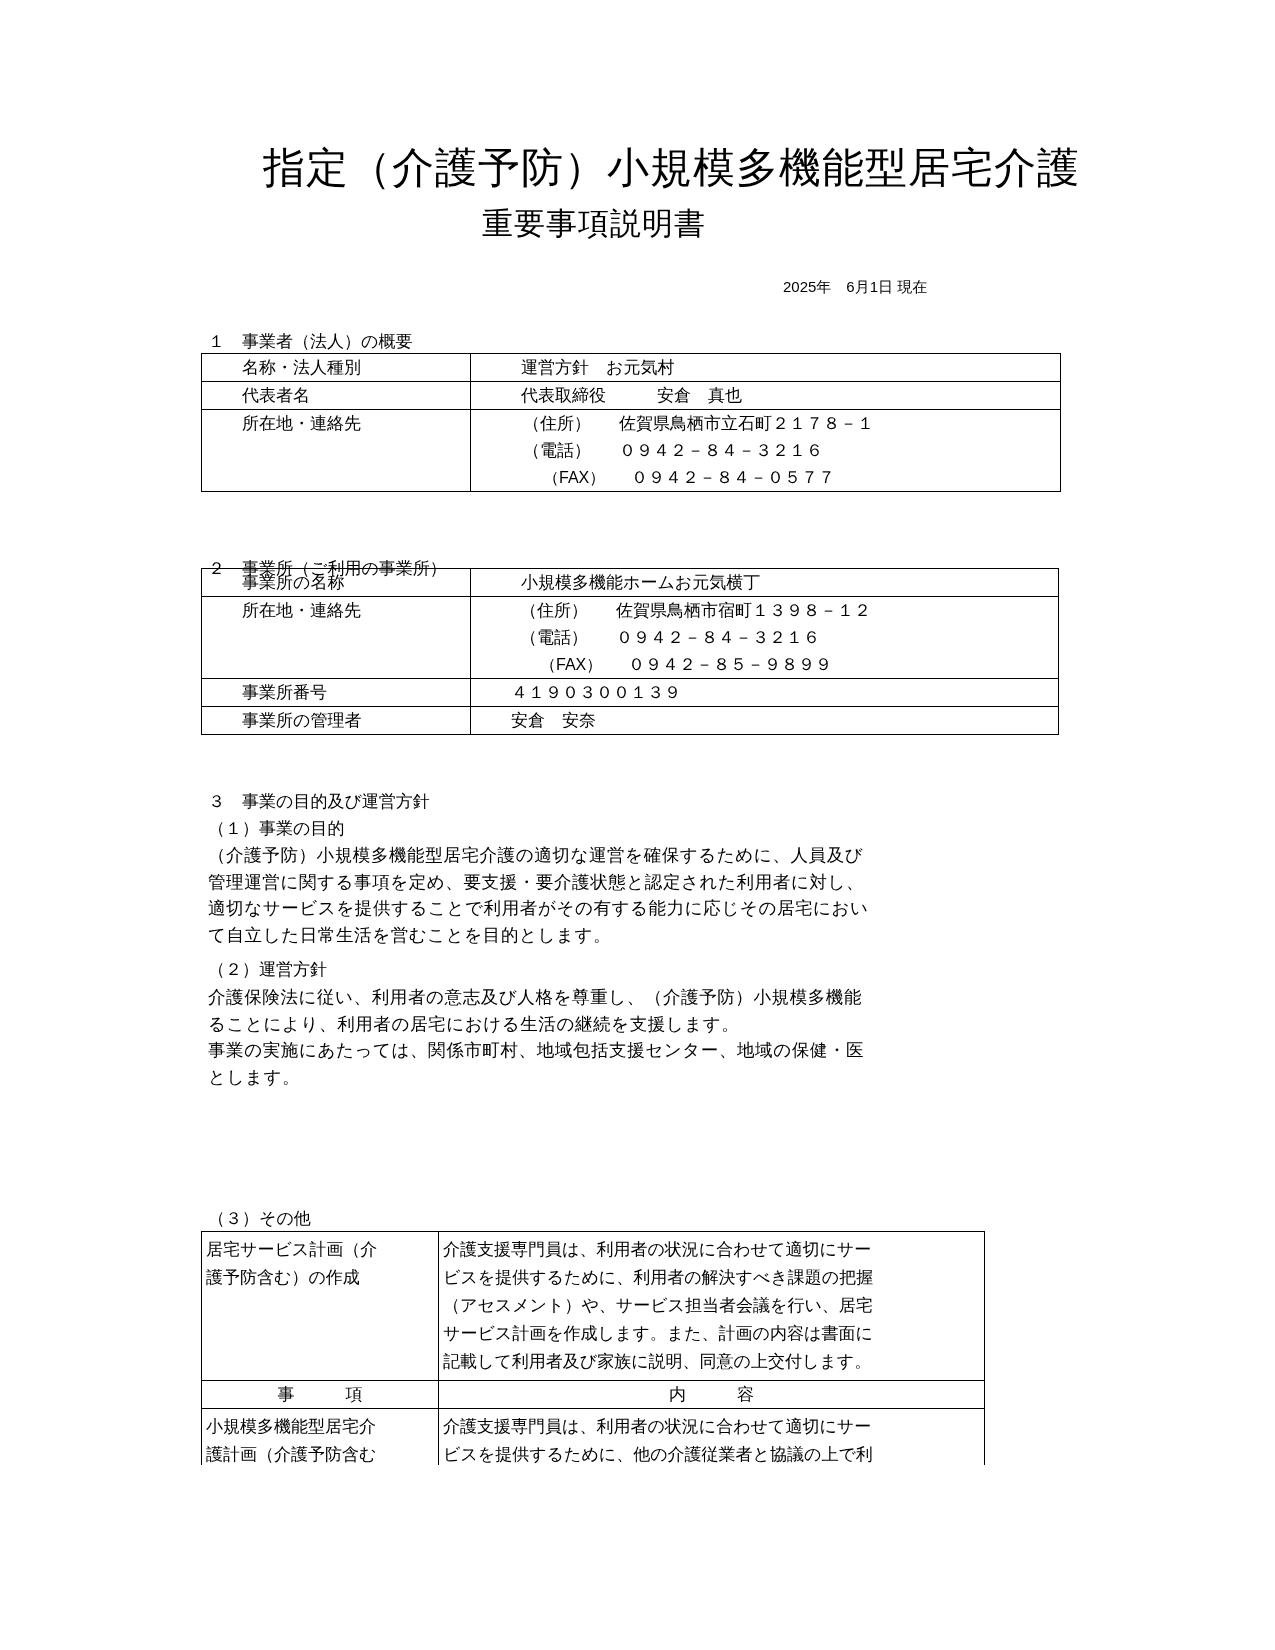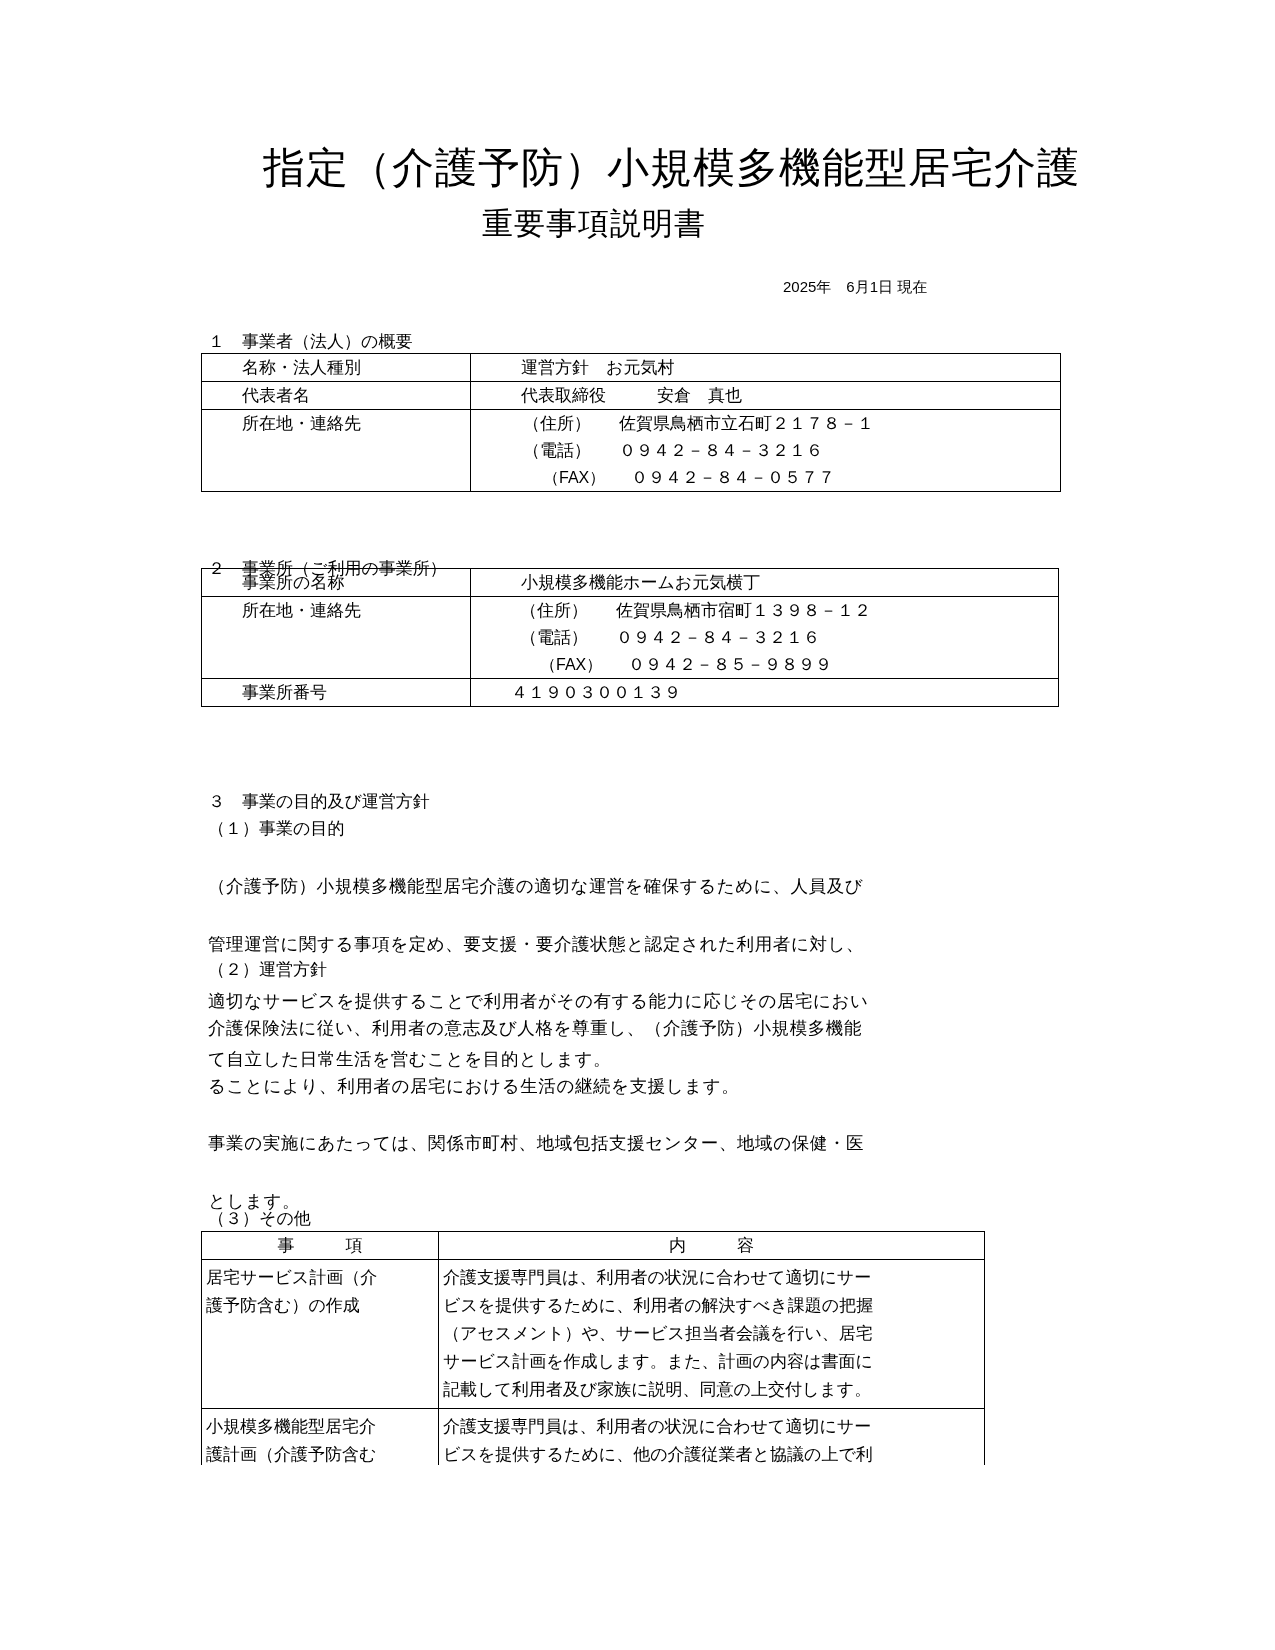--- a/index.html
+++ b/index.html
@@ -4,21 +4,21 @@
 <style>
   html, body { margin: 0; padding: 0; background: #ffffff; }
   body { width: 1275px; height: 1650px; position: relative; overflow: hidden;
          font-family: "DejaVu Sans", "Liberation Sans", sans-serif; color: #000; }
   .abs { position: absolute; white-space: nowrap; }
   .title { left: 263px; top: 140px; font-size: 42px; letter-spacing: 1px; }
   .subtitle { left: 482px; top: 203px; font-size: 31px; letter-spacing: 1px; }
   .date { left: 783px; top: 278px; font-size: 15px; font-family: "Liberation Sans", sans-serif; }
   .sec-head { font-size: 17px; }
   .para { left: 208px; width: 760px; font-size: 17.5px; line-height: 26.5px; white-space: normal; letter-spacing: 0.6px; }
-  .para div { white-space: nowrap; margin-top: 31px; }
+  .para div { white-space: nowrap; }
   table.t { position: absolute; border-collapse: collapse; font-size: 17px; border-radius: 32px; }
   table.t td { border: 1.5px solid #000; padding: 0; vertical-align: top; }
   .c1 { width: 228px; }
   .c2 { width: 537px; }
   .row-line { height: 27px; line-height: 27px; white-space: nowrap; }
   .lbl { padding-left: 40px !important; }
   .val { padding-left: 50px !important; }
   .val2 { padding-left: 40px !important; }
   .sub-key { display: inline-block; min-width: 96px; }
   .sub-key-fax { display: inline-block; min-width: 88px; font-family: "Liberation Sans", sans-serif; font-size: 16px; margin-left: 20px; }
@@ -72,20 +72,24 @@
     <td class="c2" style="padding-left:49px;">
       <div class="row-line"><span class="sub-key">（住所）</span><span>佐賀県鳥栖市宿町１３９８－１２</span></div>
       <div class="row-line"><span class="sub-key">（電話）</span><span>０９４２－８４－３２１６</span></div>
       <div class="row-line"><span class="sub-key-fax">（FAX）</span><span>０９４２－８５－９８９９</span></div>
     </td>
   </tr>
   <tr>
     <td class="c1 lbl row-line">事業所番号</td>
     <td class="c2 val2 row-line">４１９０３００１３９</td>
   </tr>
+  <tr>
+    <td class="c1 lbl row-line">事業所の管理者</td>
+    <td class="c2 val2 row-line">安倉　安奈</td>
+  </tr>
 </tbody>
   </table>
 
 <div class="abs sec-head" style="left:208px; top:790px;">３　事業の目的及び運営方針</div>
 <div class="abs sec-head" style="left:208px; top:817px;">（１）事業の目的</div>
 <div class="abs para" style="top:842px;">
   <div>（介護予防）小規模多機能型居宅介護の適切な運営を確保するために、人員及び</div>
   <div>管理運営に関する事項を定め、要支援・要介護状態と認定された利用者に対し、</div>
   <div>適切なサービスを提供することで利用者がその有する能力に応じその居宅におい</div>
   <div>て自立した日常生活を営むことを目的とします。</div>
@@ -95,35 +99,35 @@
   <div>介護保険法に従い、利用者の意志及び人格を尊重し、（介護予防）小規模多機能</div>
   <div>ることにより、利用者の居宅における生活の継続を支援します。</div>
   <div>事業の実施にあたっては、関係市町村、地域包括支援センター、地域の保健・医</div>
   <div>とします。</div>
 </div>
 
 <div class="abs sec-head" style="left:208px; top:1207px;">（３）その他</div>
 <table class="t" style="left:201px; top:1231px;">
   <tbody>
       <tr>
-    <td class="c1 hdr-center row-line">事　　　項</td>
-    <td class="c2 hdr-center row-line">内　　　容</td>
-  </tr>
-  <tr>
     <td class="c1 cell-text" style="height:145px;">
       <div>居宅サービス計画（介</div>
       <div>護予防含む）の作成</div>
     </td>
     <td class="c2 cell-text">
       <div>介護支援専門員は、利用者の状況に合わせて適切にサー</div>
       <div>ビスを提供するために、利用者の解決すべき課題の把握</div>
       <div>（アセスメント）や、サービス担当者会議を行い、居宅</div>
       <div>サービス計画を作成します。また、計画の内容は書面に</div>
       <div>記載して利用者及び家族に説明、同意の上交付します。</div>
     </td>
+  </tr>
+  <tr>
+    <td class="c1 hdr-center row-line">事　　　項</td>
+    <td class="c2 hdr-center row-line">内　　　容</td>
   </tr>
   <tr>
     <td class="c1 cell-text" style="height:80px;">
       <div>小規模多機能型居宅介</div>
       <div>護計画（介護予防含む</div>
     </td>
     <td class="c2 cell-text">
       <div>介護支援専門員は、利用者の状況に合わせて適切にサー</div>
       <div>ビスを提供するために、他の介護従業者と協議の上で利</div>
     </td>

